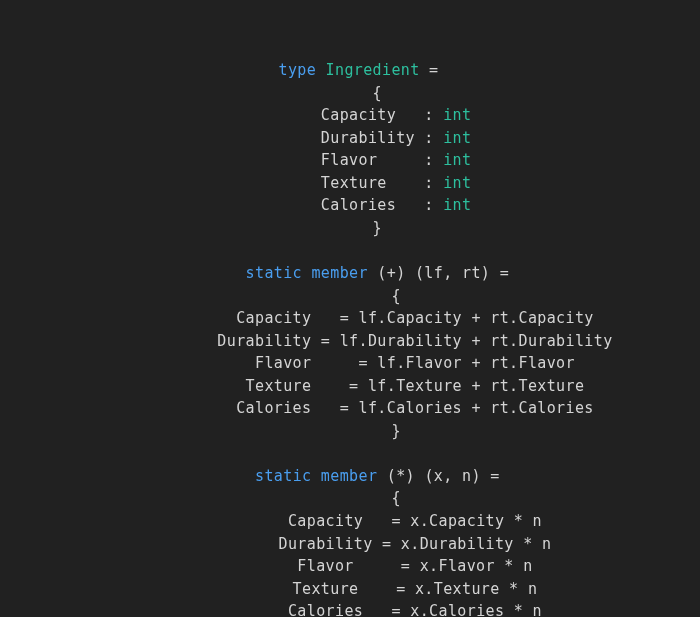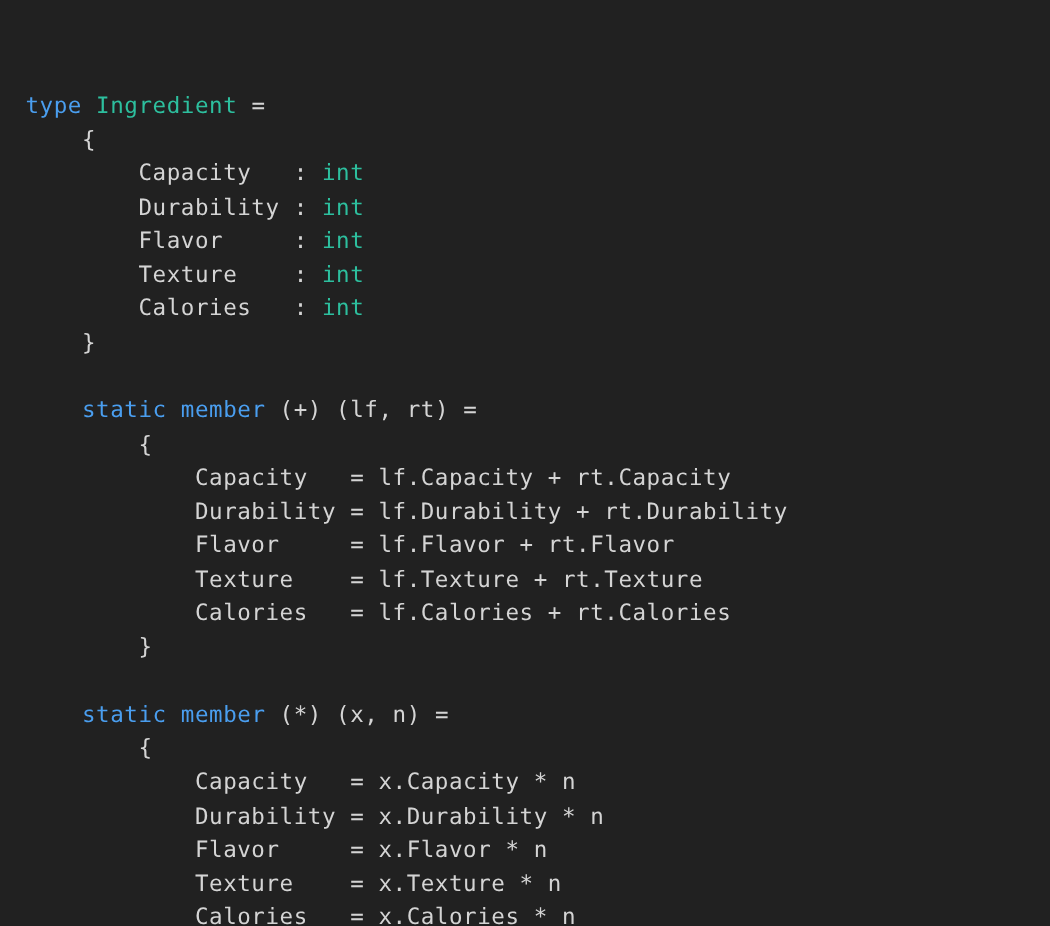--- a/index.html
+++ b/index.html
@@ -13,20 +13,21 @@
     height: 617px;
     background: #212121;
     box-sizing: border-box;
     padding: 14px 0 0 17px;
     overflow: hidden;
     font-family: "DejaVu Sans Mono", "Liberation Mono", monospace;
     font-size: 15px;
     line-height: 22.55px;
     letter-spacing: 0.38px;
     white-space: pre;
+    text-align: center;
     -webkit-font-smoothing: antialiased;
   }
   .code-line {
     height: 22.55px;
     white-space: pre;
     color: #d4d4d4;
   }
   .code-line.blank {
     color: transparent;
   }

